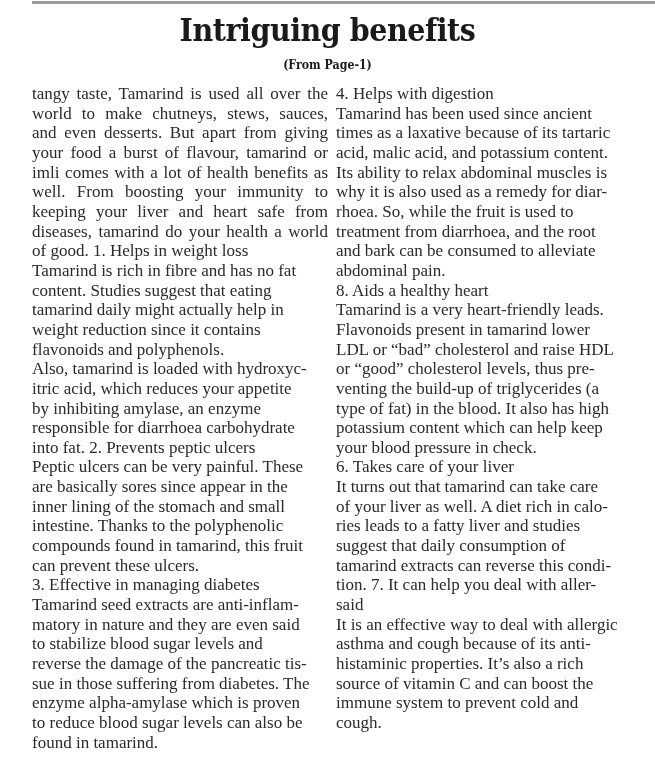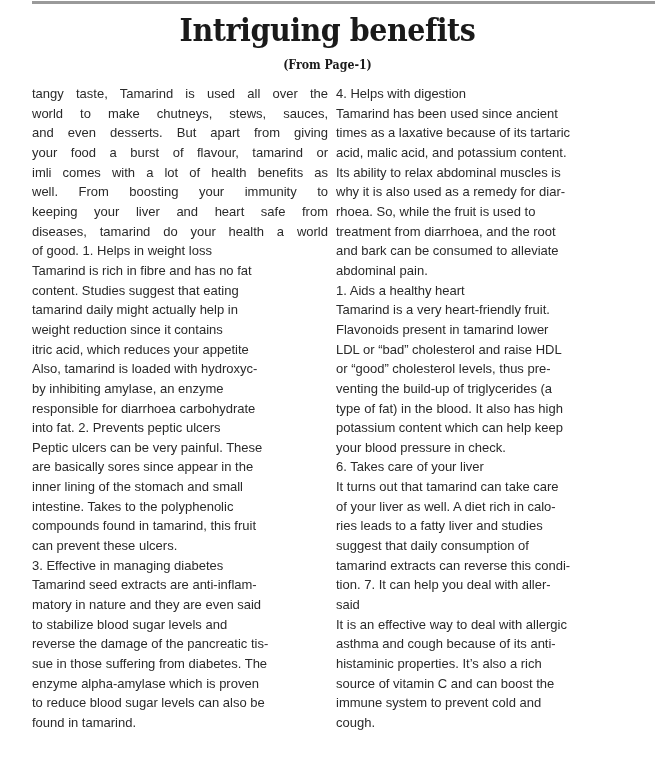--- a/index.html
+++ b/index.html
@@ -22,22 +22,22 @@
     position: absolute; left: 0; right: 0; top: 57px;
     text-align: center;
     font-family: "DejaVu Serif", serif;
     font-weight: bold;
     font-size: 12.5px;
     color: #1a1a1a;
     transform: scaleX(0.88);
   }
   .col {
     position: absolute; top: 84px;
-    font-family: Liberation Sans, sans-serif;
-    font-size: 13px;
+    font-family: Liberation Serif, serif;
+    font-size: 17px;
     line-height: 19.65px;
     color: #2a2a2a;
   }
   .col-left { left: 32px; width: 296px; }
   .col-right { left: 336px; width: 300px; }
   .line { white-space: nowrap; display: block; }
   .just { text-align: justify; text-align-last: justify; white-space: normal; }
 </style>
 </head>
 <body>
@@ -53,29 +53,30 @@
     <span class="line just">your food a burst of flavour, tamarind or</span>
     <span class="line just">imli comes with a lot of health benefits as</span>
     <span class="line just">well. From boosting your immunity to</span>
     <span class="line just">keeping your liver and heart safe from</span>
     <span class="line just">diseases, tamarind do your health a world</span>
     <span class="line">of good. 1. Helps in weight loss</span>
     <span class="line">Tamarind is rich in fibre and has no fat</span>
     <span class="line">content. Studies suggest that eating</span>
     <span class="line">tamarind daily might actually help in</span>
     <span class="line">weight reduction since it contains</span>
+    <span class="line">flavonoids and polyphenols.</span>
+    <span class="line">Also, tamarind is loaded with hydroxyc-</span>
     <span class="line">itric acid, which reduces your appetite</span>
-    <span class="line">Also, tamarind is loaded with hydroxyc-</span>
     <span class="line">by inhibiting amylase, an enzyme</span>
     <span class="line">responsible for diarrhoea carbohydrate</span>
     <span class="line">into fat. 2. Prevents peptic ulcers</span>
     <span class="line">Peptic ulcers can be very painful. These</span>
     <span class="line">are basically sores since appear in the</span>
     <span class="line">inner lining of the stomach and small</span>
-    <span class="line">intestine. Takes to the polyphenolic</span>
+    <span class="line">intestine. Thanks to the polyphenolic</span>
     <span class="line">compounds found in tamarind, this fruit</span>
     <span class="line">can prevent these ulcers.</span>
     <span class="line">3. Effective in managing diabetes</span>
     <span class="line">Tamarind seed extracts are anti-inflam-</span>
     <span class="line">matory in nature and they are even said</span>
     <span class="line">to stabilize blood sugar levels and</span>
     <span class="line">reverse the damage of the pancreatic tis-</span>
     <span class="line">sue in those suffering from diabetes. The</span>
     <span class="line">enzyme alpha-amylase which is proven</span>
     <span class="line">to reduce blood sugar levels can also be</span>
@@ -85,22 +86,22 @@
     <span class="line">4. Helps with digestion</span>
     <span class="line">Tamarind has been used since ancient</span>
     <span class="line">times as a laxative because of its tartaric</span>
     <span class="line">acid, malic acid, and potassium content.</span>
     <span class="line">Its ability to relax abdominal muscles is</span>
     <span class="line">why it is also used as a remedy for diar-</span>
     <span class="line">rhoea. So, while the fruit is used to</span>
     <span class="line">treatment from diarrhoea, and the root</span>
     <span class="line">and bark can be consumed to alleviate</span>
     <span class="line">abdominal pain.</span>
-    <span class="line">1. Aids a healthy heart</span>
-    <span class="line">Tamarind is a very heart-friendly fruit.</span>
+    <span class="line">8. Aids a healthy heart</span>
+    <span class="line">Tamarind is a very heart-friendly leads.</span>
     <span class="line">Flavonoids present in tamarind lower</span>
     <span class="line">LDL or  “bad” cholesterol and raise HDL</span>
     <span class="line">or “good” cholesterol levels, thus pre-</span>
     <span class="line">venting the build-up of triglycerides (a</span>
     <span class="line">type of fat) in the blood. It also has high</span>
     <span class="line">potassium content which can help keep</span>
     <span class="line">your blood pressure in check.</span>
     <span class="line">6. Takes care of your liver</span>
     <span class="line">It turns out that tamarind can take care</span>
     <span class="line">of your liver as well. A diet rich in calo-</span>

